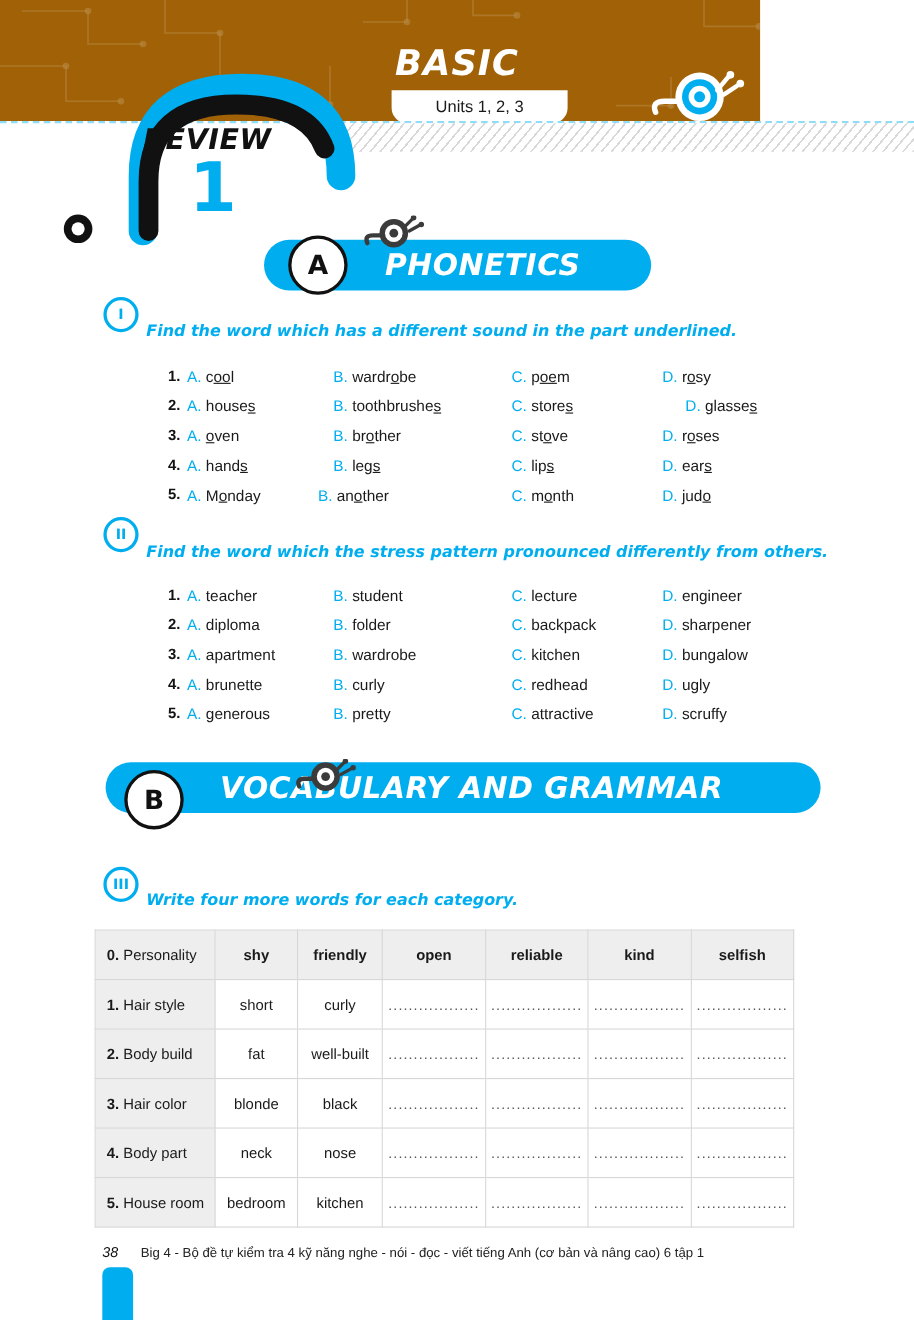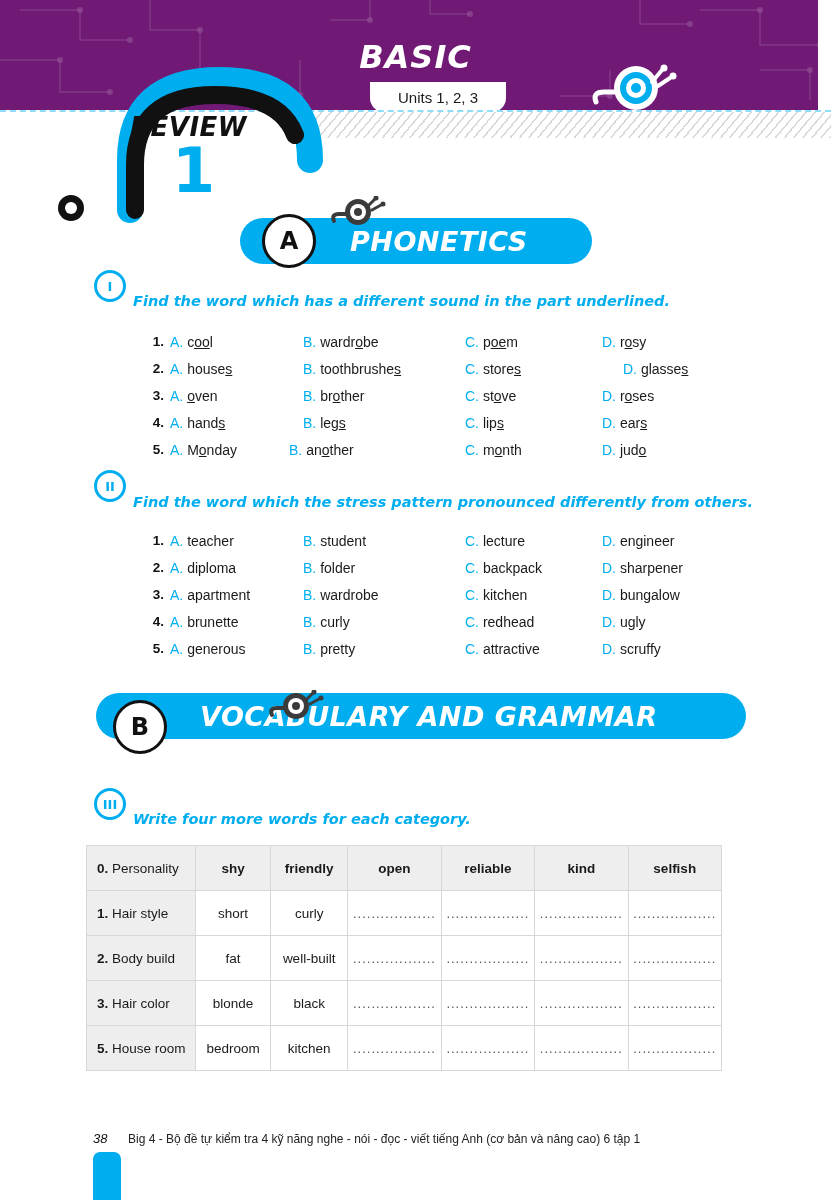--- a/index.html
+++ b/index.html
@@ -10,23 +10,23 @@
     position: relative;
     background: #ffffff;
     font-family: "Liberation Sans", sans-serif;
     overflow: hidden;
   }
 
   
   .top-banner {
     position: absolute;
     top: 0; left: 0;
-    width: 818px;
+    width: 691px;
     height: 110px;
-    background: #701a75;
+    background: #a16207;
     overflow: hidden;
   }
   .banner-deco {
     position: absolute;
     top: 0; left: 0;
     width: 831px; height: 110px;
     opacity: 0.25;
   }
   .banner-title {
     position: absolute;
@@ -37,22 +37,22 @@
     color: #ffffff;
     font-size: 32px;
     font-weight: bold;
     font-style: italic;
     letter-spacing: 1px;
     font-family: "DejaVu Sans", sans-serif;
   }
   .banner-units {
     position: absolute;
     top: 82px;
-    left: 370px;
-    width: 136px;
+    left: 356px;
+    width: 160px;
     height: 30px;
     background: #ffffff;
     border-radius: 0 0 14px 14px;
     color: #1a1a1a;
     font-size: 15px;
     display: flex;
     align-items: center;
     justify-content: center;
   }
   .dashed-line {
@@ -469,20 +469,29 @@
     <tr>
       <td class="cat-cell"><b>3.</b> <span>Hair color</span></td>
       <td>blonde</td>
       <td>black</td>
       <td class="dots">..................</td>
       <td class="dots">..................</td>
       <td class="dots">..................</td>
       <td class="dots">..................</td>
     </tr>
     <tr>
+      <td class="cat-cell"><b>4.</b> <span>Body part</span></td>
+      <td>neck</td>
+      <td>nose</td>
+      <td class="dots">..................</td>
+      <td class="dots">..................</td>
+      <td class="dots">..................</td>
+      <td class="dots">..................</td>
+    </tr>
+    <tr>
       <td class="cat-cell"><b>5.</b> <span>House room</span></td>
       <td>bedroom</td>
       <td>kitchen</td>
       <td class="dots">..................</td>
       <td class="dots">..................</td>
       <td class="dots">..................</td>
       <td class="dots">..................</td>
     </tr>
   </tbody>
 </table>

